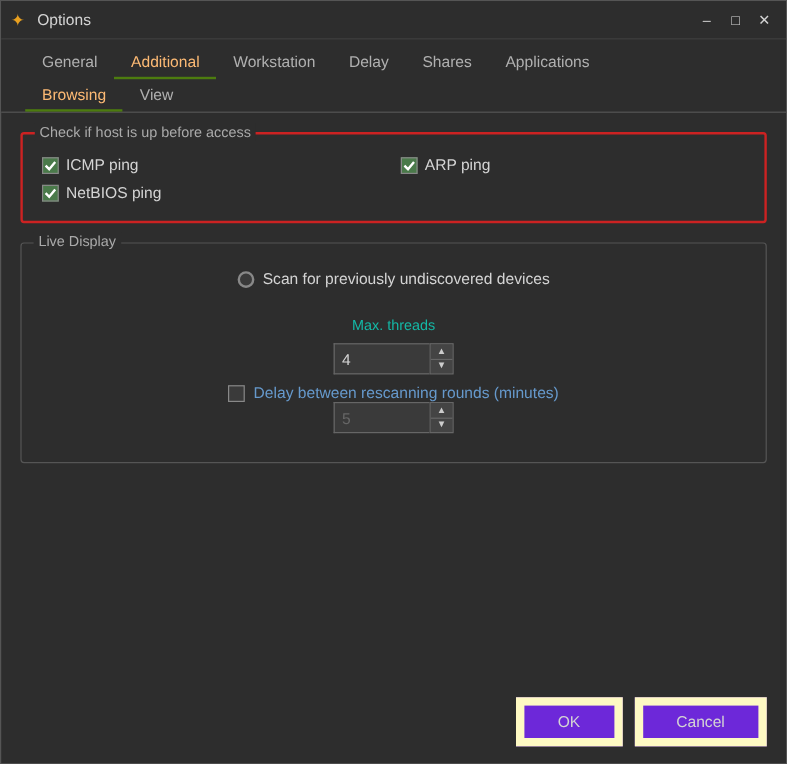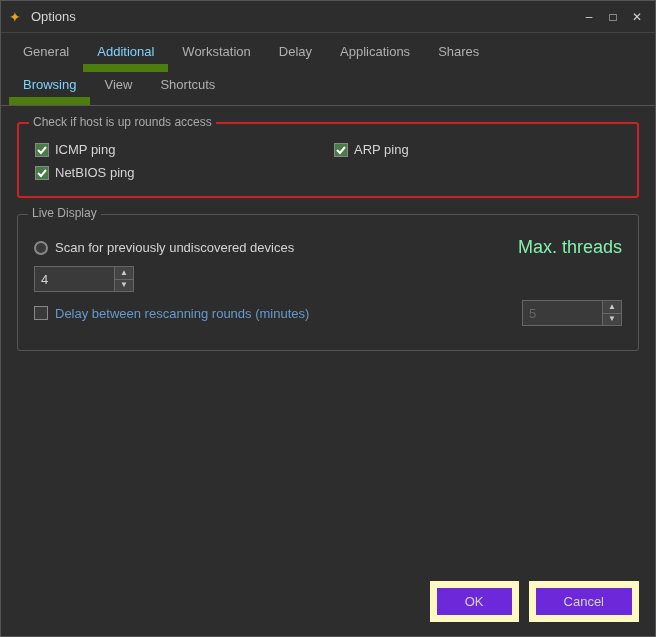--- a/index.html
+++ b/index.html
@@ -62,40 +62,40 @@
       align-items: center;
       justify-content: center;
       font-size: 12px;
     }
 
     
     .tab-bar {
       background: #2d2d2d;
       display: flex;
       flex-wrap: wrap;
-      padding: 6px 8px 0;
+      padding: 6px 20px 0;
       border-bottom: 1px solid #555;
       flex-shrink: 0;
       row-gap: 0;
     }
     .tab-row {
       display: flex;
       width: 100%;
     }
     .tab {
       padding: 5px 14px;
       cursor: pointer;
       color: #b0b0b0;
       font-size: 13px;
       border-bottom: 2px solid transparent;
       white-space: nowrap;
     }
     .tab.active {
-      color: #7dd3fc;
-      border-bottom: 8px solid #4d7c0f;
+      color: #fdba74;
+      border-bottom: 2px solid #4d7c0f;
     }
 
     
     .content {
       flex: 1;
       padding: 16px;
       display: flex;
       flex-direction: column;
       gap: 16px;
       overflow: auto;
@@ -215,34 +215,36 @@
 
     
     .live-display-content {
       margin-top: 8px;
     }
     .ld-row {
       display: flex;
       align-items: center;
       justify-content: space-between;
       margin-bottom: 8px;
+      flex-direction: column;
     }
     .ld-left {
       display: flex;
       align-items: center;
       gap: 7px;
     }
     .ld-right {
       display: flex;
       align-items: center;
       gap: 6px;
     }
     .max-threads-label {
-      color: #86efac;
-      font-size: 18px;
+      color: #14b8a6;
+      font-size: 12px;
+      margin-top: 24px;
     }
 
     
     .exceptions-btn {
       background: #3a3a3a;
       border: 1px solid #888;
       color: #d4d4d4;
       padding: 4px 16px;
       cursor: pointer;
       font-size: 13px;
@@ -286,34 +288,33 @@
       <button class="title-btn close">✕</button>
     </div>
   </div>
 
   <div class="tab-bar">
     <div class="tab-row">
       <div class="tab">General</div>
       <div class="tab active">Additional</div>
       <div class="tab">Workstation</div>
       <div class="tab">Delay</div>
+      <div class="tab">Shares</div>
       <div class="tab">Applications</div>
-      <div class="tab">Shares</div>
     </div>
     <div class="tab-row">
       <div class="tab active">Browsing</div>
       <div class="tab">View</div>
-      <div class="tab">Shortcuts</div>
     </div>
   </div>
 
   <div class="content">
 
     <div class="group-box highlighted">
-      <span class="group-label">Check if host is up rounds access</span>
+      <span class="group-label">Check if host is up before access</span>
       <div class="checkbox-grid">
         <div class="cb-item">
           <div class="cb-custom">
             <svg viewBox="0 0 10 10">
                 <polyline points="1,5 4,8 9,2" stroke="white" stroke-width="2" fill="none"></polyline>
               </svg>
           </div>
           <span>ICMP ping</span>
         </div>
         <div class="cb-item">

